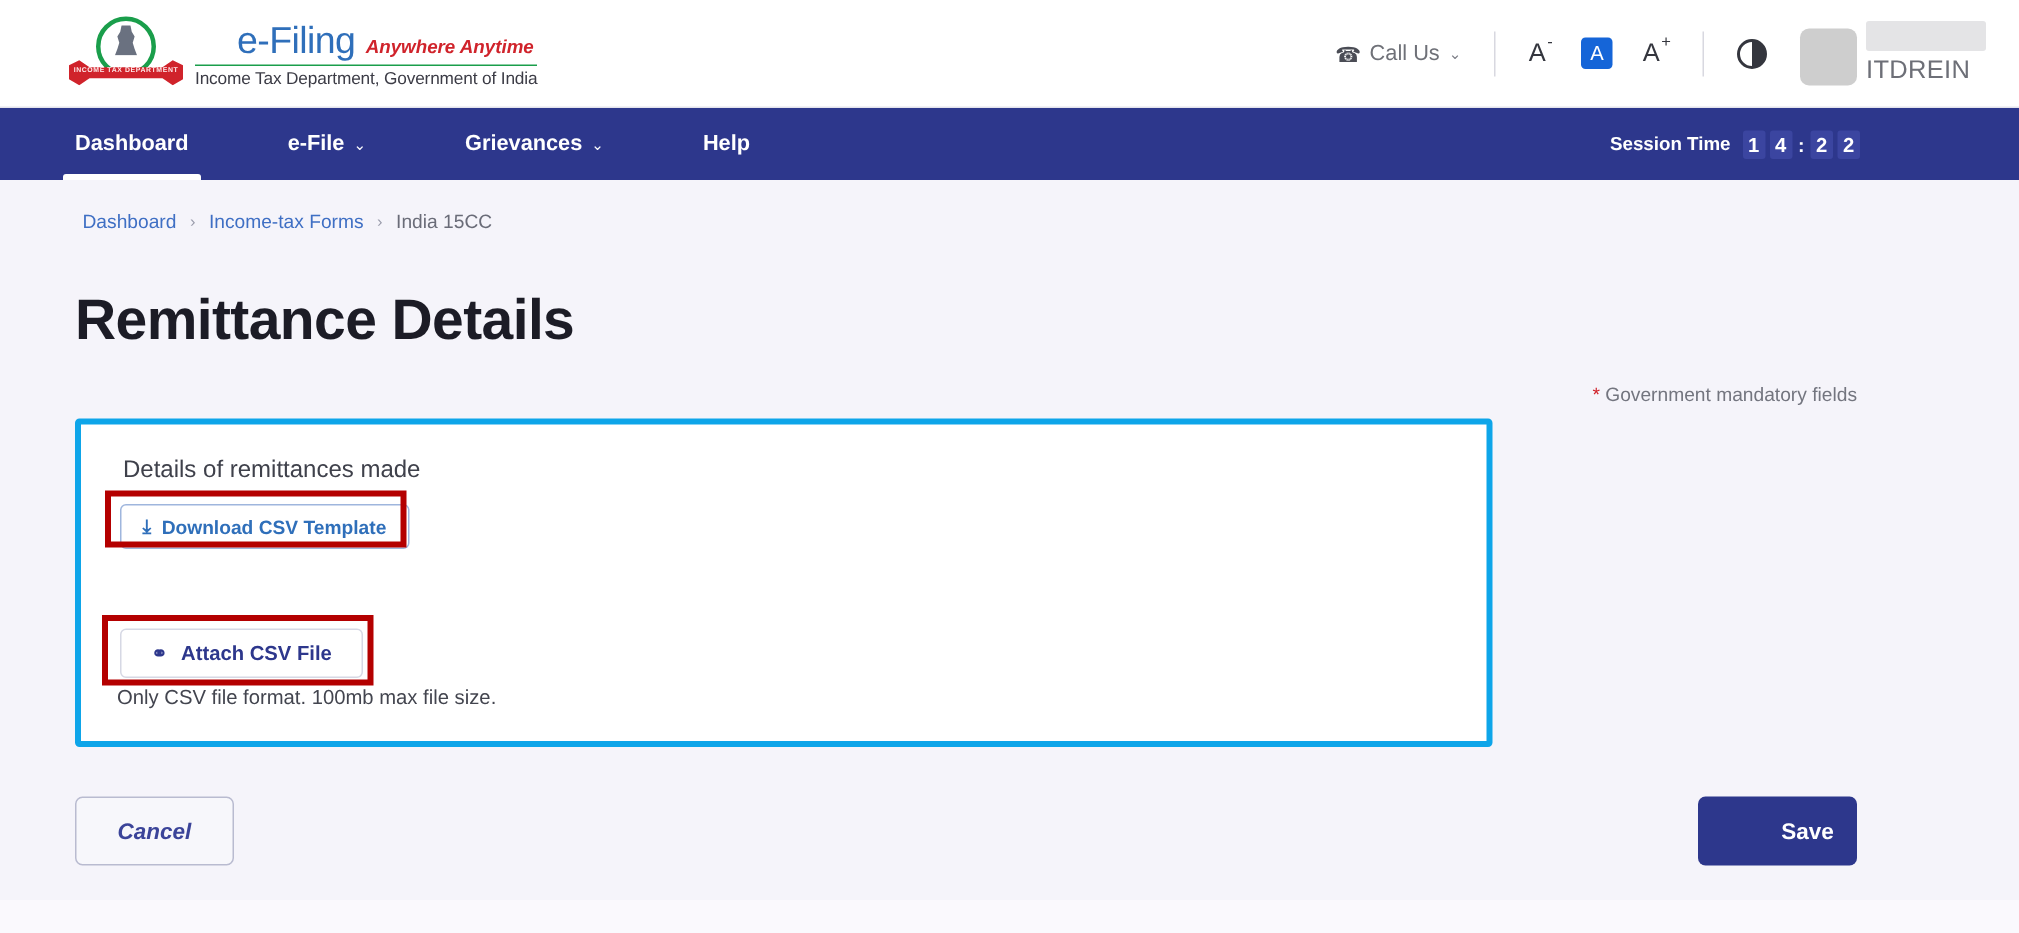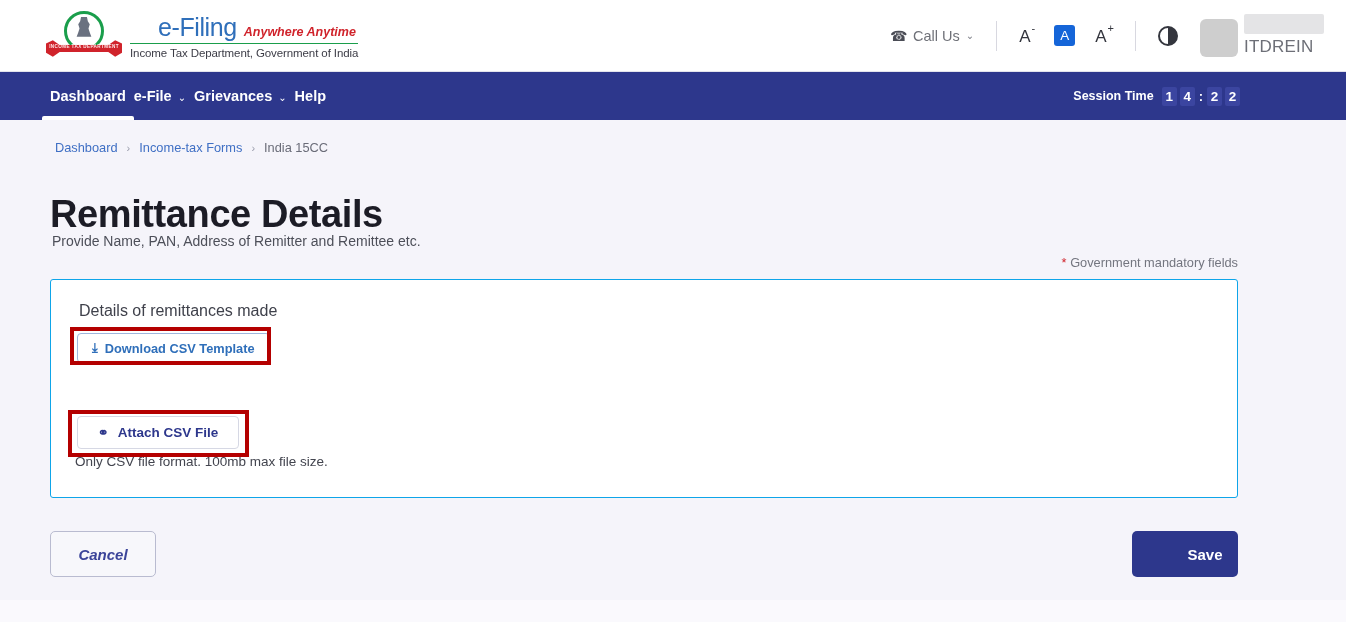--- a/index.html
+++ b/index.html
@@ -72,21 +72,21 @@
   .navbar {
     position: absolute; top: 72px; left: 0; width: 1346px; height: 48px;
     background: #2d378c; display: flex; align-items: center;
   }
   .navitems { display: flex; align-items: center; margin-left: 46px; height: 48px; }
   .navitem {
     color: #ffffff; font-size: 14.5px; font-weight: bold; height: 48px;
     display: flex; align-items: center; gap: 6px; position: relative;
     padding: 0 4px;
   }
-  .navitem + .navitem { }
+  .navitem + .navitem { margin-left: 58px; }
   .navitem .ncaret { font-size: 10px; font-weight: normal; position: relative; top: 1px; }
   .navitem.active::after {
     content: ""; position: absolute; left: -4px; right: -4px; bottom: 0;
     height: 4px; background: #ffffff; border-radius: 2px 2px 0 0;
   }
   .session { margin-left: auto; margin-right: 106px; display: flex; align-items: center; gap: 8px; }
   .slabel { color: #ffffff; font-size: 12.5px; font-weight: bold; }
   .sdigits { display: flex; align-items: center; gap: 3px; }
   .sdig {
     background: #3b45a0; color: #ffffff; font-size: 13.5px; font-weight: bold;
@@ -114,22 +114,22 @@
     font-size: 14px; color: #4d4f59;
   }
   .mandatory {
     position: absolute; top: 255px; right: 108px;
     font-size: 12.8px; color: #73757f;
   }
   .mandatory .star { color: #d0232b; }
 
   
   .card {
-    position: absolute; top: 279px; left: 50px; width: 1188px; height: 219px;
-    background: #ffffff; border: 1px solid #0ea5e9; border-radius: 3px;
+    position: absolute; top: 279px; left: 50px; width: 945px; height: 219px;
+    background: #ffffff; border: 4px solid #0ea5e9; border-radius: 3px;
   }
   .card-title {
     position: absolute; top: 22px; left: 28px;
     font-size: 16px; color: #3f414b;
   }
   .btn-outline {
     position: absolute; left: 26px; top: 53px;
     display: inline-flex; align-items: center; gap: 7px;
     height: 30px; padding: 0 14px;
     border: 1px solid #9fb6dd; border-radius: 4px; background: #ffffff;
@@ -264,21 +264,20 @@
 
   <div class="breadcrumb">
     <span class="crumb-link">Dashboard</span>
     <span class="crumb-sep">›</span>
     <span class="crumb-link">Income-tax Forms</span>
     <span class="crumb-sep">›</span>
     <span class="crumb-cur">India 15CC</span>
   </div>
 
   <div class="page-title">Remittance Details</div>
-  <div class="page-sub">Provide Name, PAN, Address of Remitter and Remittee etc.</div>
   <div class="mandatory">
     <span class="star">*</span><span> Government mandatory fields</span>
   </div>
 
   <div class="card">
     <div class="card-title">Details of remittances made</div>
 
     <div class="btn-outline">
       <span class="dl-ic">⤓</span>
       <span>Download CSV Template</span>

